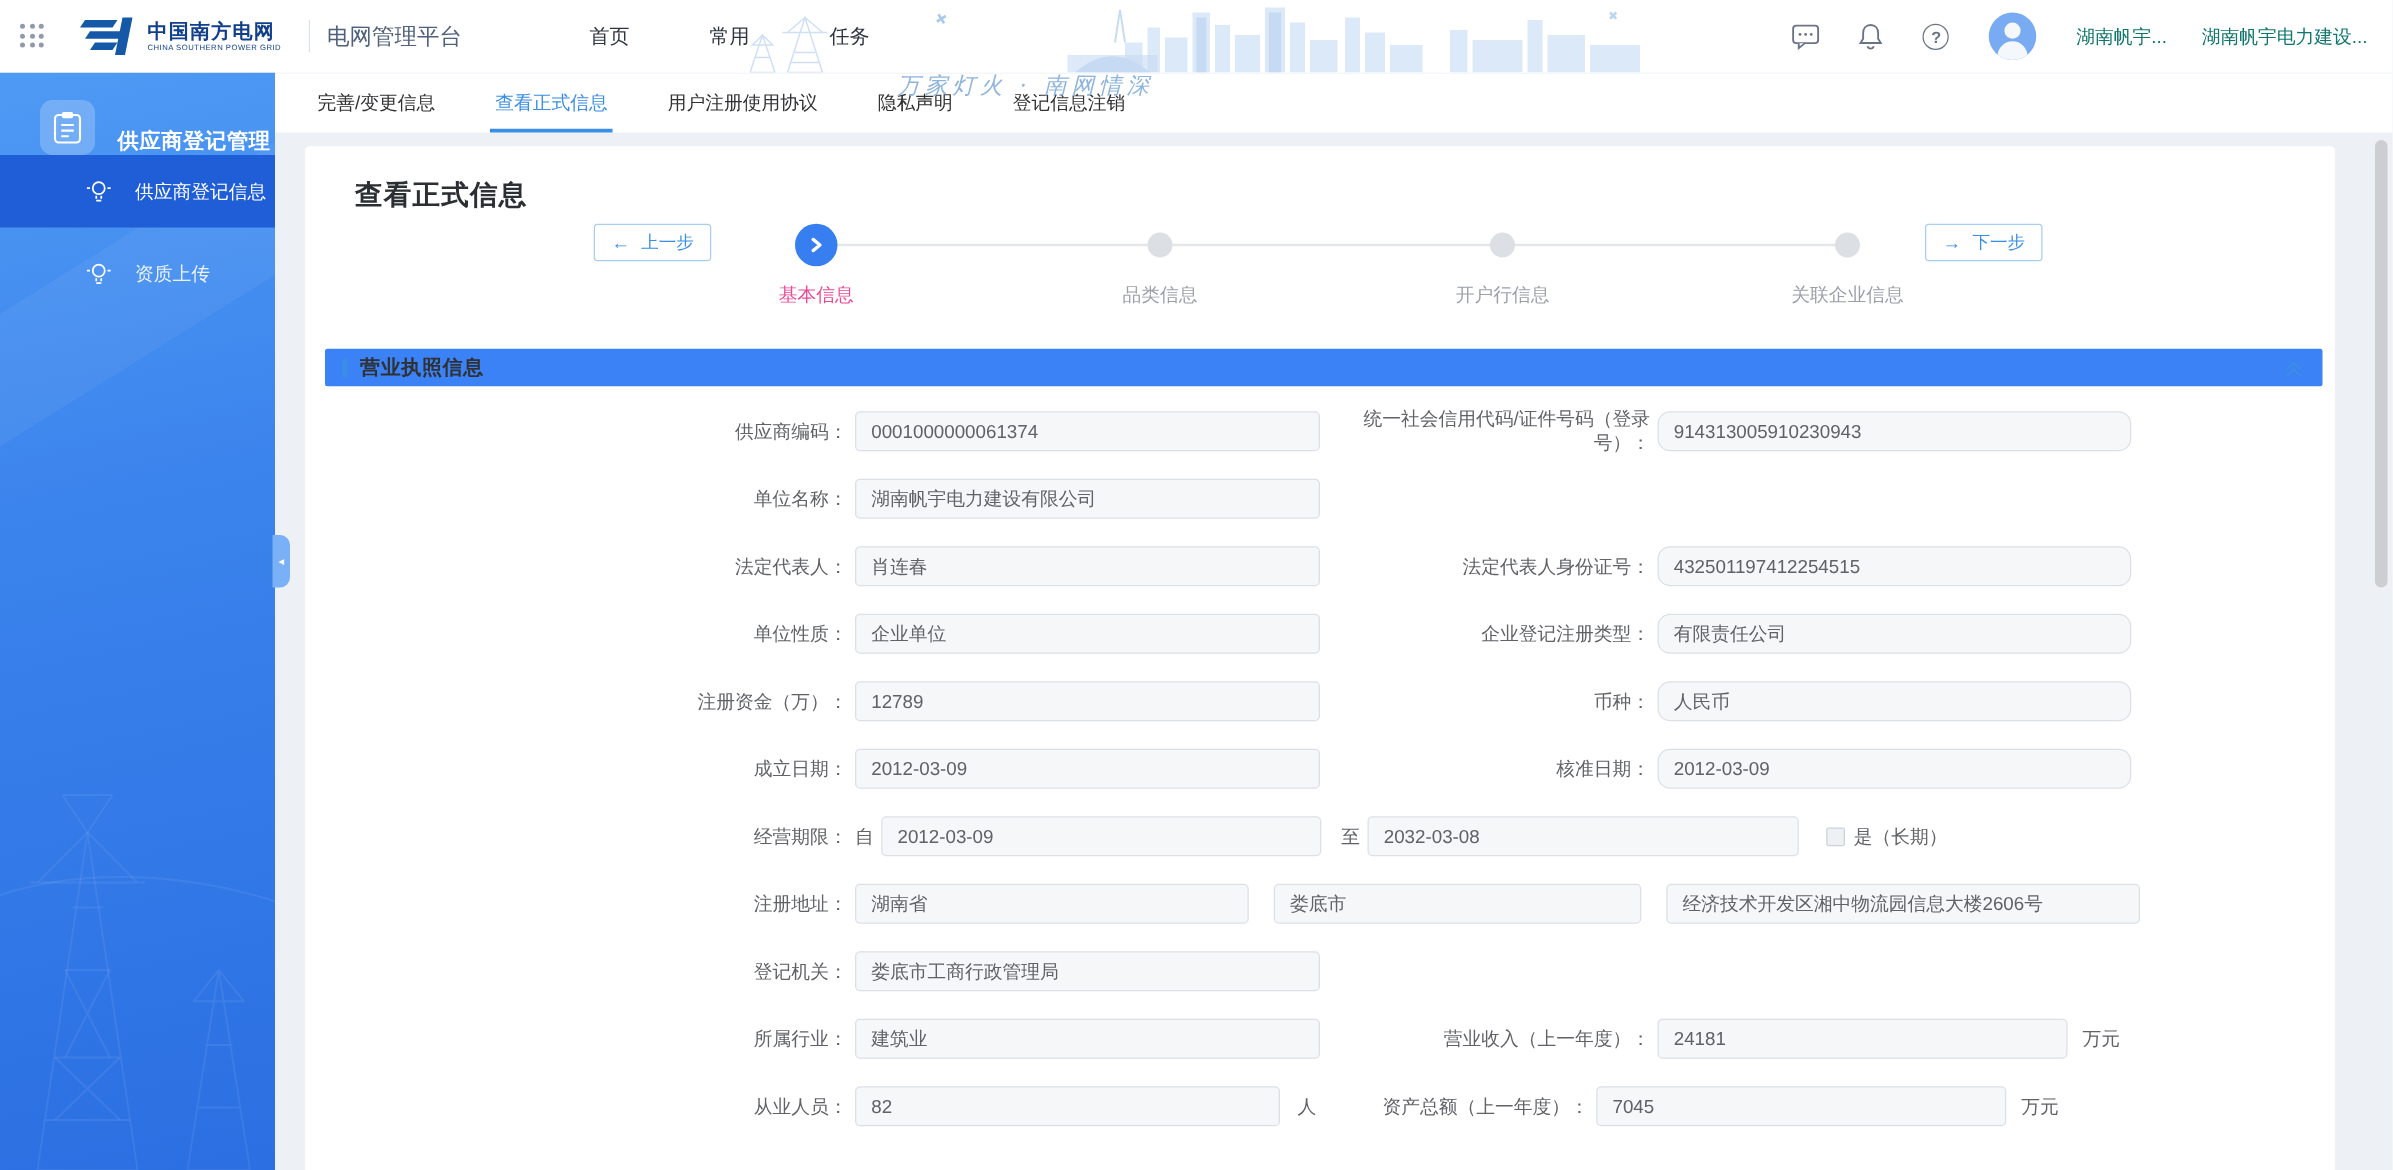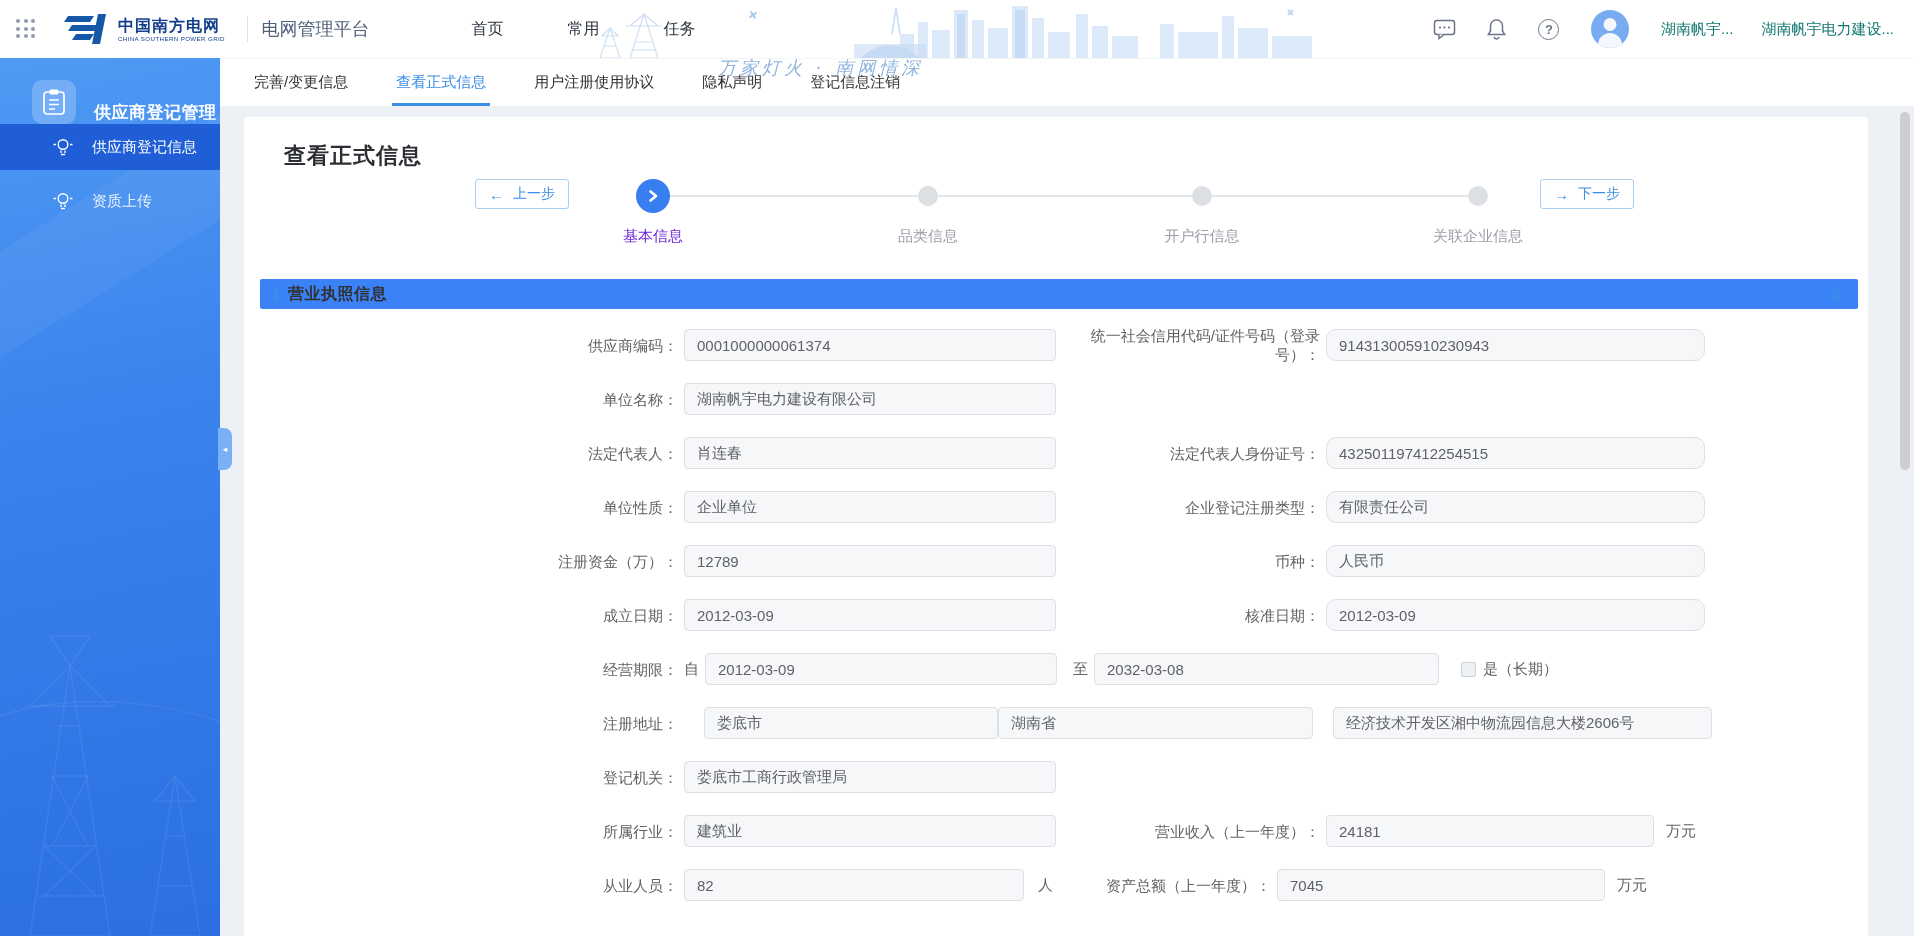--- a/index.html
+++ b/index.html
@@ -30,21 +30,21 @@
   .avatar .body { position:absolute; left:50%; top:23px; transform:translateX(-50%); width:24px; height:16px; border-radius:12px 12px 0 0; background:#f4f8fd; }
   .user-name, .user-org { font-size:15px; color:#0f766e; cursor:pointer; white-space:nowrap; }
   .user-name { margin-left:4px; }
 
   
   .sidebar { position:absolute; left:0; top:58px; width:220px; bottom:0; background:linear-gradient(168deg,#4f9af4 0%,#3a82ec 42%,#2b6fe2 100%); z-index:5; overflow:hidden; }
   .sidebar::before { content:""; position:absolute; left:-80px; top:120px; width:420px; height:90px; background:rgba(255,255,255,.05); transform:rotate(-32deg); }
   .module-row { display:flex; align-items:flex-end; padding:22px 0 0 32px; gap:18px; cursor:pointer; position:relative; z-index:2; }
   .module-tile { width:44px; height:44px; border-radius:10px; background:rgba(255,255,255,.22); display:flex; align-items:center; justify-content:center; }
   .module-title { color:#fff; font-size:17px; font-weight:bold; letter-spacing:.5px; }
-  .side-item { display:flex; align-items:center; height:46px; padding-left:52px; gap:18px; color:#eaf2ff; font-size:15px; cursor:pointer; position:relative; z-index:2; }
+  .side-item { display:flex; align-items:center; height:58px; padding-left:68px; gap:18px; color:#eaf2ff; font-size:15px; cursor:pointer; position:relative; z-index:2; }
   .side-item.active { background:#1f5ed6; color:#fff; }
   .side-item:first-of-type { margin-top:46px; }
   .side-item + .side-item { margin-top:8px; }
   .tower-art { position:absolute; left:0; bottom:0; z-index:1; opacity:.55; }
   .collapse-handle { position:absolute; left:218px; top:428px; width:14px; height:42px; background:#7ab0f5; border-radius:0 8px 8px 0; display:flex; align-items:center; justify-content:center; color:#fff; font-size:9px; cursor:pointer; z-index:7; }
 
   
   .tabbar { position:absolute; left:220px; top:58px; right:0; height:48px; background:#fff; display:flex; align-items:center; padding-left:34px; gap:48px; z-index:4; border-top:1px solid #f2f4f7; }
   .tab { position:relative; font-size:15px; color:#303133; cursor:pointer; height:100%; display:flex; align-items:center; }
   .tab.active { color:#3a8ee6; }
@@ -54,21 +54,21 @@
   .content { position:absolute; left:220px; top:106px; right:0; bottom:0; background:#edf0f4; overflow:hidden; }
   .card { position:absolute; left:24px; top:11px; width:1624px; height:860px; background:#fff; border-radius:4px; }
   .page-title { margin:24px 0 0 40px; font-size:22px; font-weight:bold; color:#2b2e33; letter-spacing:1px; }
 
   .stepper { position:relative; height:88px; margin-top:4px; }
   .step-line { position:absolute; left:409px; width:825px; top:20px; height:2px; background:#e4e6ea; }
   .step-dot { position:absolute; transform:translateX(-50%); border-radius:50%; }
   .step-dot.big { width:34px; height:34px; top:4px; background:#377ef0; display:flex; align-items:center; justify-content:center; cursor:pointer; }
   .step-dot.small { width:20px; height:20px; top:11px; background:#dcdfe3; cursor:pointer; }
   .step-label { position:absolute; top:52px; transform:translateX(-50%); font-size:15px; color:#9b9fa8; white-space:nowrap; }
-  .step-label.active { color:#6d28d9; }
+  .step-label.active { color:#ec4899; }
   .step-btn { position:absolute; top:4px; height:30px; display:inline-flex; align-items:center; gap:9px; padding:0 13px; background:#fff; border:1px solid #a9cdf3; border-radius:3px; color:#3a8ee6; font-size:14px; cursor:pointer; }
   .step-btn .arr { font-size:15px; line-height:1; }
   .btn-prev { left:231px; }
   .btn-next { left:1296px; }
 
   .section-head { display:flex; align-items:center; height:30px; margin:16px 10px 0 16px; background:#3b82f6; padding:0 14px; border-radius:2px; }
   .section-bar { width:4px; height:15px; background:#3a8ee6; margin-right:10px; border-radius:1px; }
   .section-title { font-size:16px; font-weight:bold; color:#303133; letter-spacing:.5px; }
   .section-collapse { margin-left:auto; cursor:pointer; display:flex; align-items:center; }
 
@@ -353,22 +353,22 @@
           <input class="ipt w-t1" readonly="" value="2012-03-09" style="">
           <span class="pre-lbl" style="margin-left:16px">至</span>
           <input class="ipt w-t2" readonly="" value="2032-03-08" style="">
           <span class="checkbox"></span>
           <span class="cb-label">是（长期）</span>
         </div>
 
         <div class="row">
           <div class="lbl">注册地址：</div>
             <div class="g6"></div>
+          <input class="ipt w-a1" readonly="" value="湖南省" style="">
           <input class="ipt w-a2" style="margin-left: 20px;" readonly="" value="娄底市">
-          <input class="ipt w-a1" readonly="" value="湖南省" style="">
           <input class="ipt w-a3" style="margin-left: 20px;" readonly="" value="经济技术开发区湘中物流园信息大楼2606号">
         </div>
 
         <div class="row">
           <div class="lbl">登记机关：</div>
             <div class="g6"></div>
           <input class="ipt w-l" readonly="" value="娄底市工商行政管理局" style="">
         </div>
 
         <div class="row">

